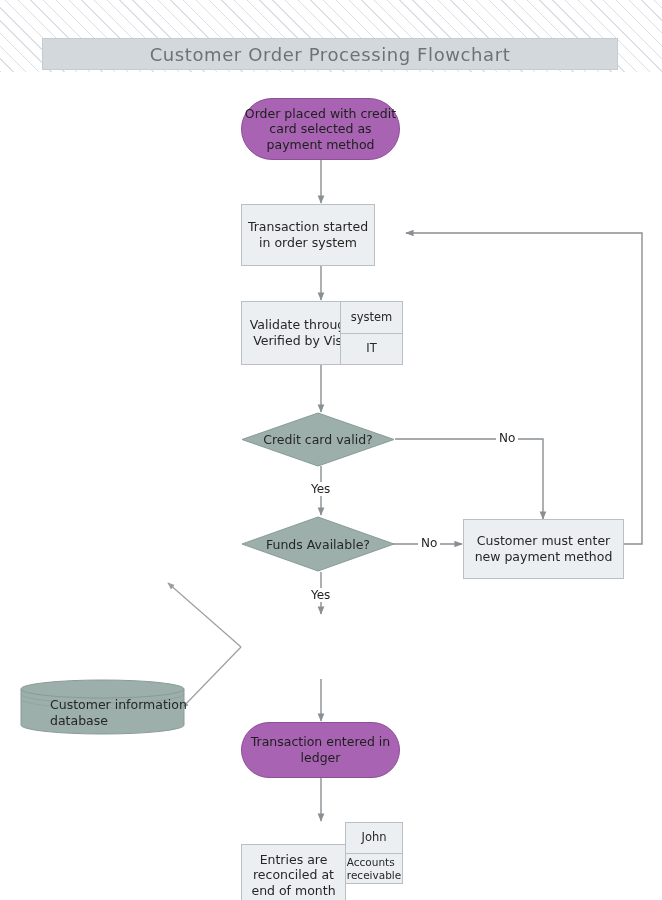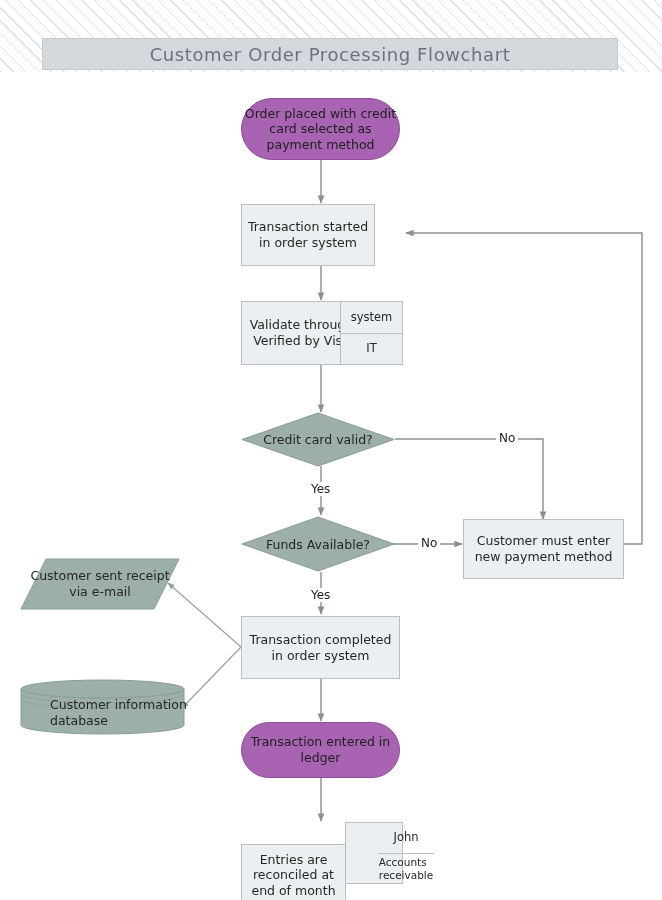--- a/index.html
+++ b/index.html
@@ -277,50 +277,41 @@
     <svg width="154" height="56" viewBox="0 0 154 56" xmlns="http://www.w3.org/2000/svg">
       <polygon points="77,1 153,28 77,55 1,28" fill="#9cafab" stroke="#879b97" stroke-width="1"></polygon>
     </svg>
     <div class="dlabel">Funds Available?</div>
   </div>
 
   <div class="node process" style="left:463px; top:519px; width:161px; height:60px;">
     <span>Customer must enter new payment method</span>
   </div>
 
-  <div class="data-wrap" style="left:20px; top:558px; width:160px; height:52px;">
-    <svg width="160" height="52" viewBox="0 0 160 52" xmlns="http://www.w3.org/2000/svg">
-      <polygon points="26,1 159,1 134,51 1,51" fill="#9cafab" stroke="#879b97" stroke-width="1"></polygon>
-    </svg>
-    <div class="dlabel">Customer sent receipt via e-mail</div>
-  </div>
 
   <div class="db-wrap" style="left:20px; top:679px; width:165px; height:56px;">
     <svg width="165" height="56" viewBox="0 0 165 56" xmlns="http://www.w3.org/2000/svg">
       <path d="M 1 10 L 1 46 A 81.5 9 0 0 0 164 46 L 164 10 Z" fill="#9cafab" stroke="#879b97" stroke-width="1"></path>
       <ellipse cx="82.5" cy="10" rx="81.5" ry="9" fill="#9cafab" stroke="#879b97" stroke-width="1"></ellipse>
       <path d="M 1 15 A 81.5 9 0 0 0 164 15" fill="none" stroke="#879b97" stroke-width="0.8" opacity="0.75"></path>
       <path d="M 1 20 A 81.5 9 0 0 0 164 20" fill="none" stroke="#879b97" stroke-width="0.8" opacity="0.6"></path>
     </svg>
     <div class="dlabel">Customer information database</div>
   </div>
 
-  <div class="node process" style="left:241px; top:616px; width:159px; height:63px;">
-    <span>Transaction completed in order system</span>
-  </div>
 
   <div class="node terminator" style="left:241px; top:722px; width:159px; height:56px;">
     <span>Transaction entered in ledger</span>
   </div>
 
   <div class="split" style="left:241px; top:822px; width:105px; height:62px;margin-top:22px;">
     <div class="main-cell">Entries are reconciled at end of month</div>
   </div>
   <div class="split" style="left:345px; top:822px; width:58px; height:62px;">
-    <div class="side-col" style="width:100%; border-left:none;margin-left:32px;">
+    <div class="side-col" style="width:100%; border-left:none;">
       <div class="side-cell">John</div>
       <div class="side-cell small">Accounts receivable</div>
     </div>
   </div>
 
   <div class="edge-label" style="left:496px; top:431px;">No</div>
   <div class="edge-label" style="left:308px; top:482px;">Yes</div>
   <div class="edge-label" style="left:418px; top:536px;">No</div>
   <div class="edge-label" style="left:308px; top:588px;">Yes</div>
 

